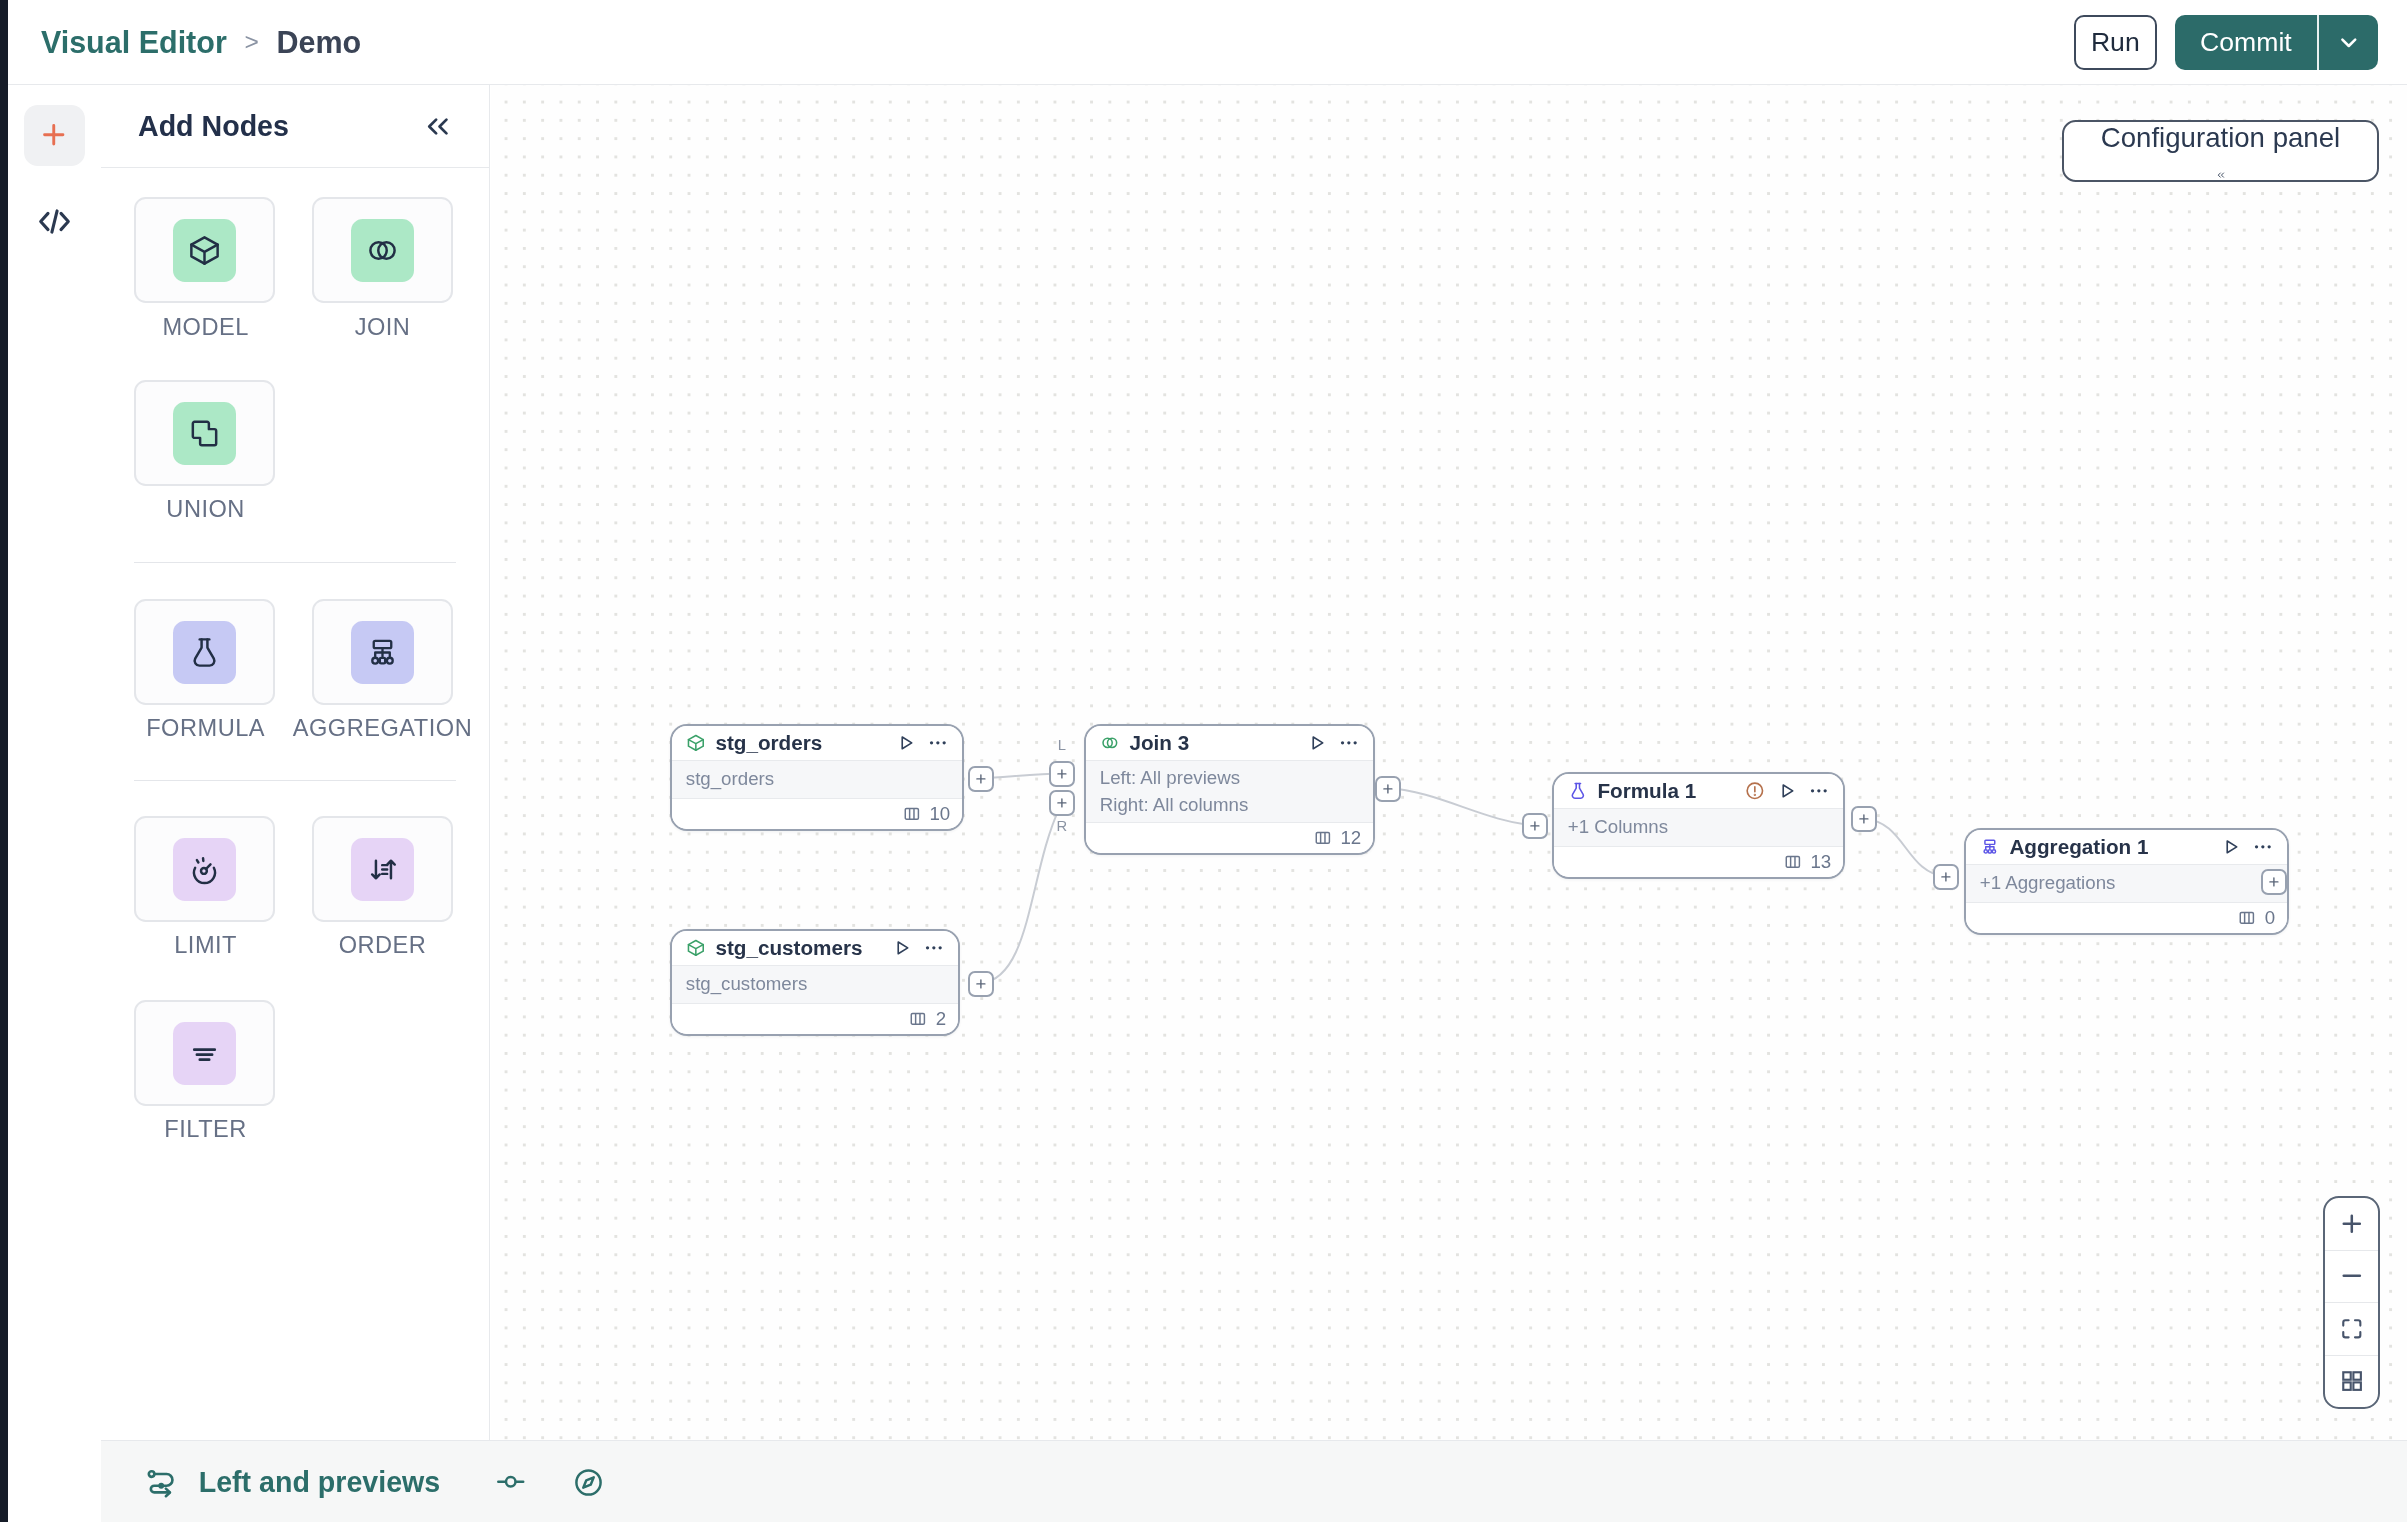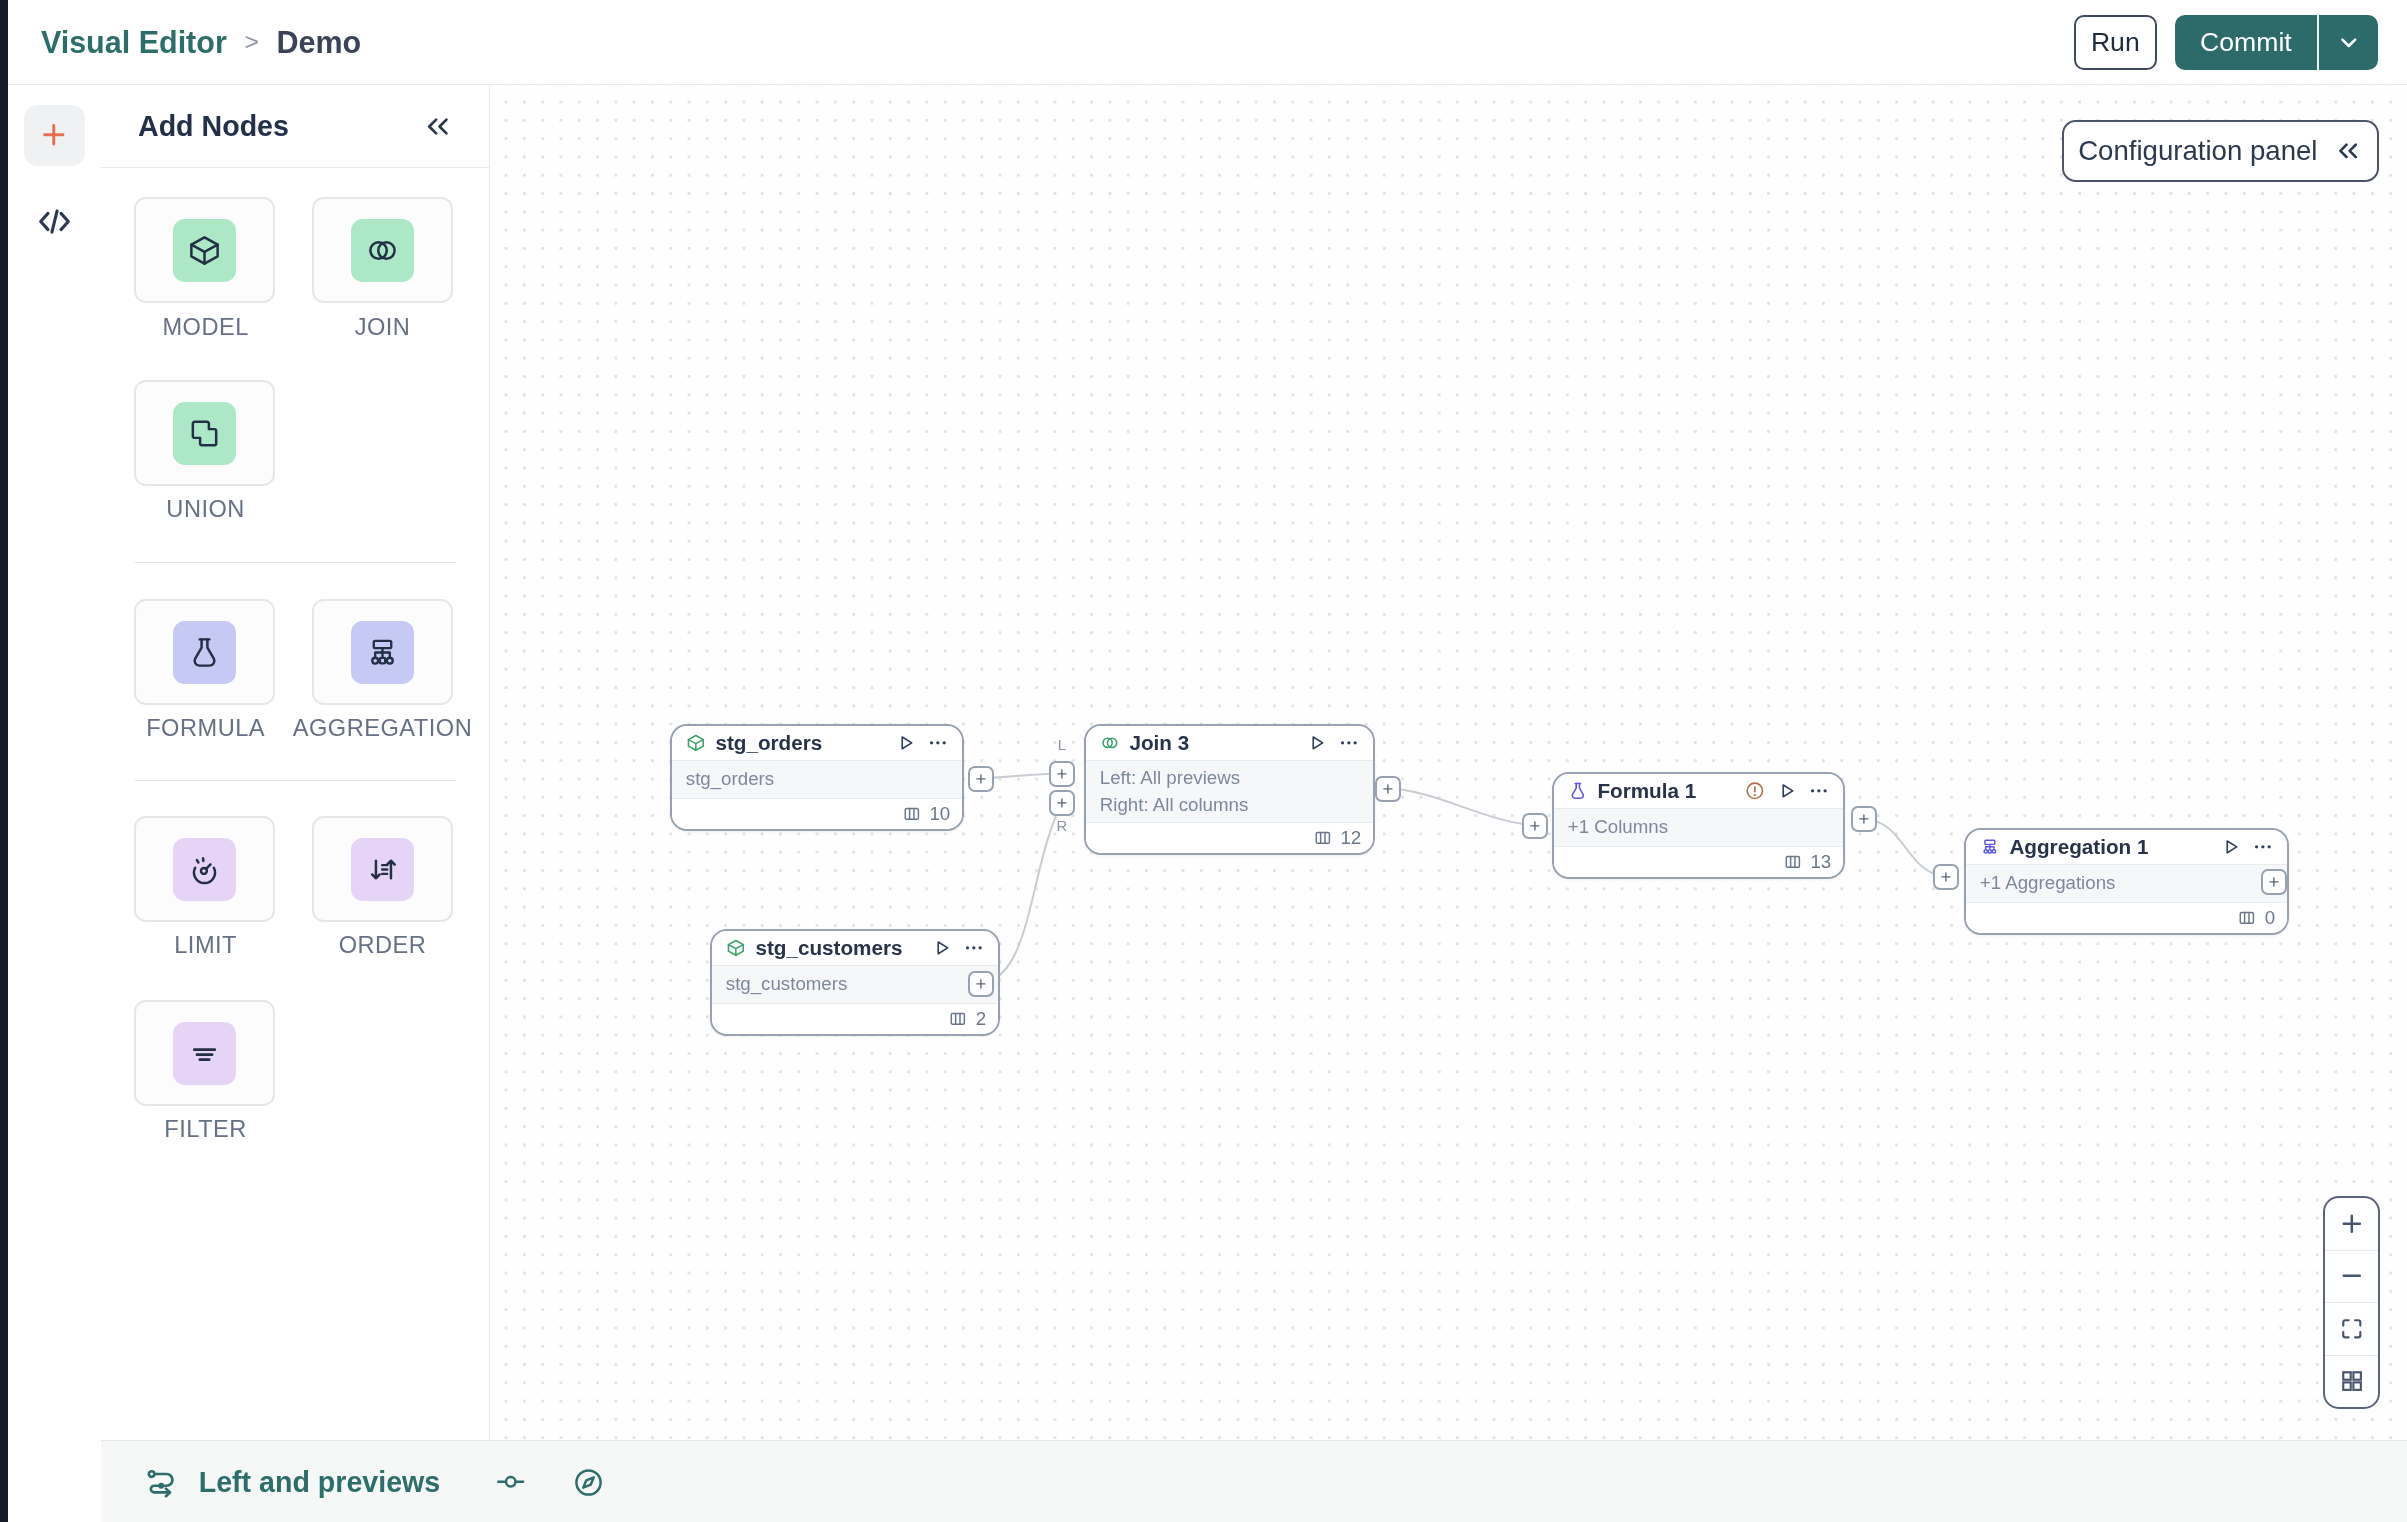--- a/index.html
+++ b/index.html
@@ -68,21 +68,21 @@
   .node-foot { height:30.5px; border-top:1px solid #e8eaed; background:#fff; display:flex; align-items:center;
     justify-content:flex-end; gap:7.9px; padding:0 11.8px; color:#6a768c; }
   .node-foot span { font-size:18.7px; }
 
   .port { position:absolute; width:25.6px; height:25.6px; background:#fff; border:2px solid #98a1b0;
     border-radius:6.9px; display:flex; align-items:center; justify-content:center; color:#5b6679; cursor:pointer; }
   .port-label { position:absolute; font-size:14.8px; color:#8a93a3; width:25.6px; text-align:center; }
 
   .config-btn { position:absolute; left:1571px; top:35px; width:317px; height:62px; background:#fff;
     border:2px solid #4b5565; border-radius:13.8px; display:flex; align-items:center; justify-content:center;
-    gap:15.8px; cursor:pointer; }
+    gap:15.8px; cursor:pointer;flex-direction:column; }
   .config-btn span { font-size:27.6px; color:#2b3950; }
 
   .zoomctl { position:absolute; left:1832px; top:1111px; width:57px; height:213px; background:#fff;
     border:2px solid #5a6677; border-radius:15.8px; display:flex; flex-direction:column; overflow:hidden; }
   .zoomctl .zbtn { flex:1; display:flex; align-items:center; justify-content:center; color:#47546b; cursor:pointer; }
   .zoomctl .zbtn + .zbtn { border-top:1px solid #e6e8eb; }
 
   
   .bottombar { position:absolute; left:101px; top:1440px; width:2306px; height:83px; background:#f6f7f7;
     border-top:1px solid #e7e9ec; display:flex; align-items:center; }
@@ -262,21 +262,21 @@
       </div>
     <div class="node-foot">
       <svg width="19.7" height="19.7" viewBox="0 0 24 24" fill="none" stroke="currentColor" stroke-width="1.8">
           <rect x="4" y="5.5" width="16" height="13" rx="1.5"></rect>
           <path d="M9.3 5.5v13M14.6 5.5v13"></path>
         </svg>
       <span>10</span>
     </div>
   </div>
 
-  <div class="node" style="left:179px; top:844px; width:290px;margin-left:40px;">
+  <div class="node" style="left:179px; top:844px; width:290px;">
     <div class="node-head">
       <svg width="19.7" height="19.7" viewBox="0 0 24 24" fill="none" stroke="#3BA169" stroke-width="1.9" stroke-linecap="round" stroke-linejoin="round">
           <path d="M12 3l9 5v8l-9 5-9-5V8z"></path>
           <path d="M3 8l9 5 9-5M12 13v8"></path>
         </svg>
       <span class="node-title">stg_customers</span>
       <span class="node-head-spacer"></span>
       <span class="node-head-icon">
           <svg width="21.7" height="21.7" viewBox="0 0 24 24" fill="none" stroke="currentColor" stroke-width="1.8" stroke-linejoin="round">
             <path d="M8 5.5L18.5 12 8 18.5z"></path>

